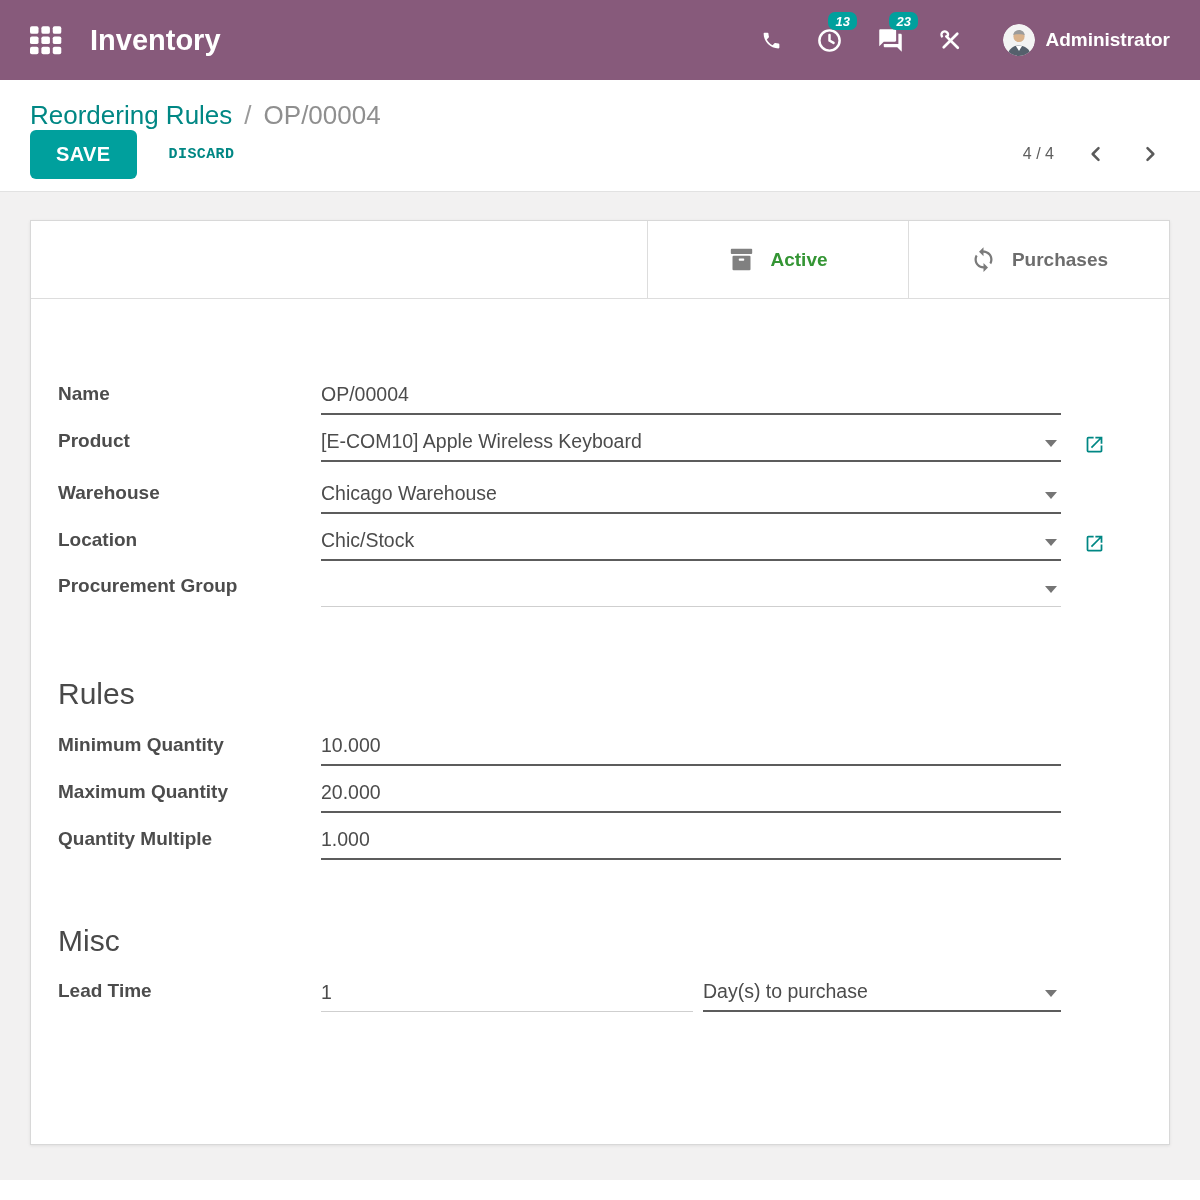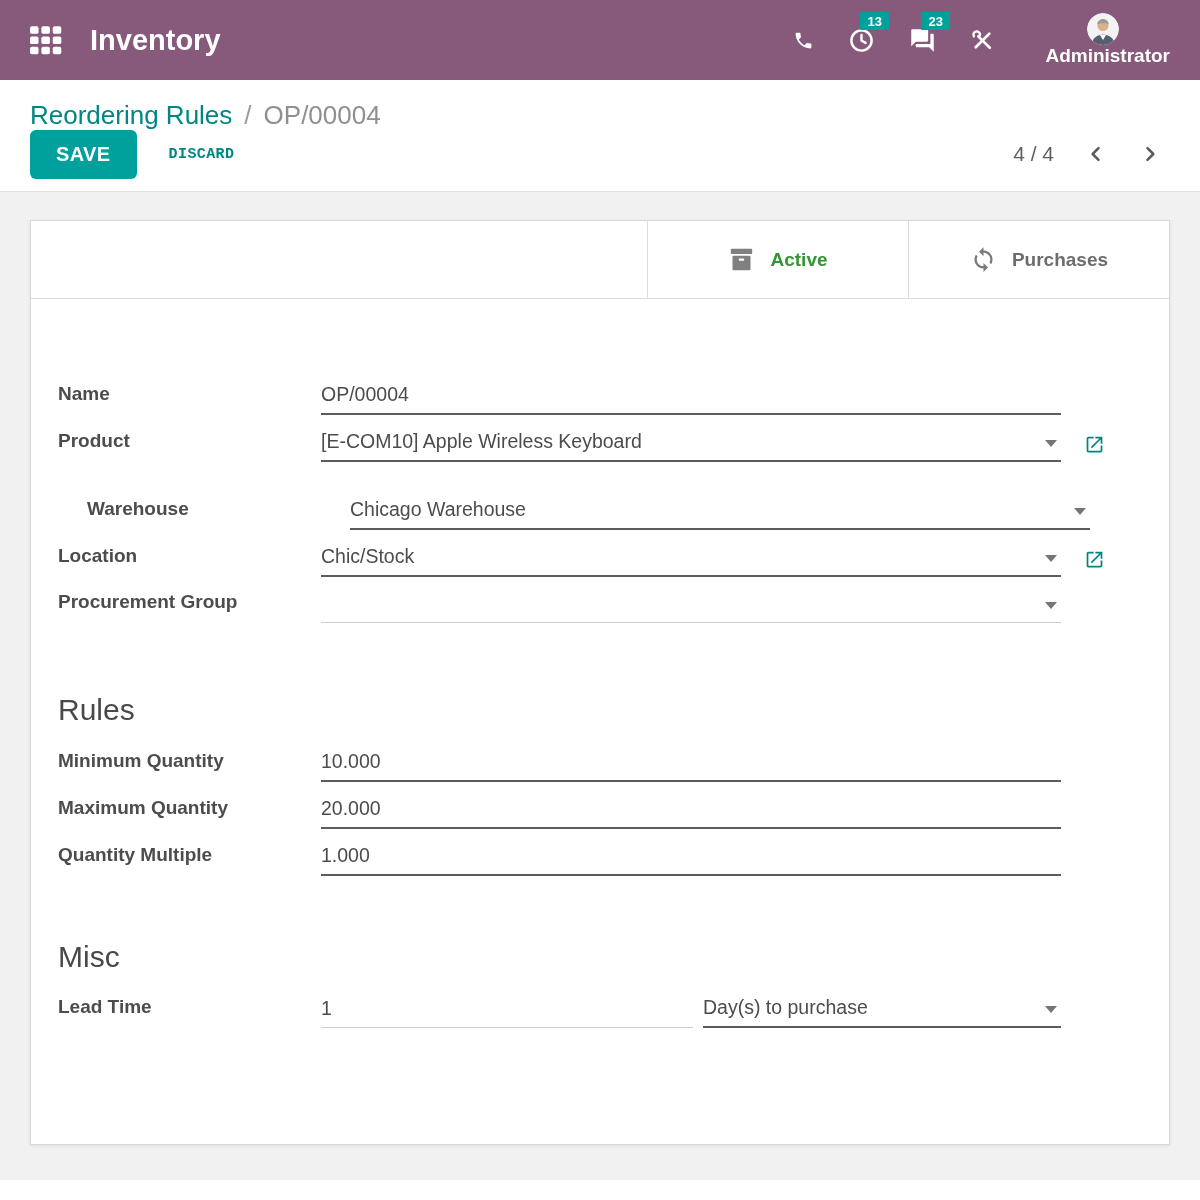--- a/index.html
+++ b/index.html
@@ -14,24 +14,24 @@
   .nav-left { display: flex; align-items: center; }
   .apps-btn { background: transparent; border: 0; cursor: pointer; display: flex; align-items: center; }
   .app-title { color: #fff; font-size: 29px; font-weight: bold; margin-left: 28px; cursor: pointer; }
   .nav-right { display: flex; align-items: center; }
   .nav-icon-btn {
     background: transparent; border: 0; cursor: pointer; position: relative;
     margin-left: 34px; display: flex; align-items: center; height: 44px;
   }
   .badge {
     position: absolute; top: -6px; left: 12px; background: #00A09D; color: #fff;
-    font-size: 13px; font-weight: bold; border-radius: 1px; padding: 3px 7px 2px;
-    line-height: 1; min-width: 24px; text-align: center;
-  }
-  .user-menu { display: flex; align-items: center; margin-left: 40px; cursor: pointer; flex-direction: column; }
+    font-size: 13px; font-weight: bold; border-radius: 7px; padding: 3px 7px 2px;
+    line-height: 1; min-width: 24px; text-align: center; font-style: italic;
+  }
+  .user-menu { display: flex; align-items: center; margin-left: 40px; cursor: pointer; }
   .avatar { width: 32px; height: 32px; border-radius: 50%; overflow: hidden; display: block; }
   .user-name { color: #fff; font-size: 19px; font-weight: bold; margin-left: 10px; }
 
   
   .control-panel { background: #fff; padding: 20px 30px 14px; border-bottom: 1px solid #e2e2e2; }
   .breadcrumb { font-size: 26px; margin-bottom: 0; display: flex; align-items: baseline; }
   .breadcrumb a { color: #008784; text-decoration: none; cursor: pointer; }
   .breadcrumb .sep { color: #9a9a9a; margin: 0 12px; }
   .breadcrumb .current { color: #8f8f8f; }
   .cp-actions { display: flex; align-items: center; height: 46px; }
@@ -39,21 +39,21 @@
     background: #00A09D; color: #fff; border: 0; border-radius: 6px; cursor: pointer;
     font-family: "Liberation Sans", sans-serif; font-size: 20px; font-weight: bold;
     letter-spacing: 0.4px; padding: 13px 26px;
   }
   .btn-discard {
     background: transparent; border: 0; cursor: pointer; color: #008784;
     font-family: Liberation Mono, monospace; font-size: 15px; font-weight: bold;
     letter-spacing: 0.4px; margin-left: 24px; padding: 13px 8px;
   }
   .pager { margin-left: auto; display: flex; align-items: center; }
-  .pager-value { font-size: 21px; color: #5f5f5f; margin-right: 22px; }
+  .pager-value { font-size: 16px; color: #5f5f5f; margin-right: 22px; }
   .pager-btn { background: transparent; border: 0; cursor: pointer; padding: 4px 10px; display: flex; align-items: center; }
 
   
   .content { background: #f2f1f1; height: 988px; padding: 28px 30px; }
   .sheet {
     background: #fff; width: 1140px; height: 925px; border: 1px solid #d8d8d8;
     box-shadow: 0 1px 3px rgba(0,0,0,0.08); overflow: hidden;
   }
   .button-box { height: 78px; border-bottom: 1px solid #ddd; display: flex; padding-left: 14px; }
   .bb-spacer { flex: 1; }
@@ -83,21 +83,21 @@
     border-left: 6px solid transparent; border-right: 6px solid transparent;
     border-top: 7px solid #757575; cursor: pointer;
   }
   .ext-link { margin: 0 0 7px 23px; cursor: pointer; display: flex; }
   .section-title { font-size: 30px; font-weight: 400; color: #494949; line-height: 38px; }
   .title-rules { margin: 68px 0 19px; }
   .title-misc { margin: 62px 0 18px; }
   .lead-input { width: 372px; margin-right: 10px; }
   .unit-select { width: 358px; cursor: pointer; }
   .unit-select .unit-text { display: block; font-size: 19.5px; color: #4c4c4c; padding: 2px 26px 7px 0; }
-  .mt-group { margin-top: 34px; justify-content: center; }
+  .mt-group { margin-top: 18px; }
 </style>
 </head>
 <body>
 
 <header class="navbar">
   <div class="nav-left">
     <button class="apps-btn">
       <span style="display:flex;">
         <svg width="32" height="29" viewBox="0 0 27 24">
             <g fill="#ffffff">

